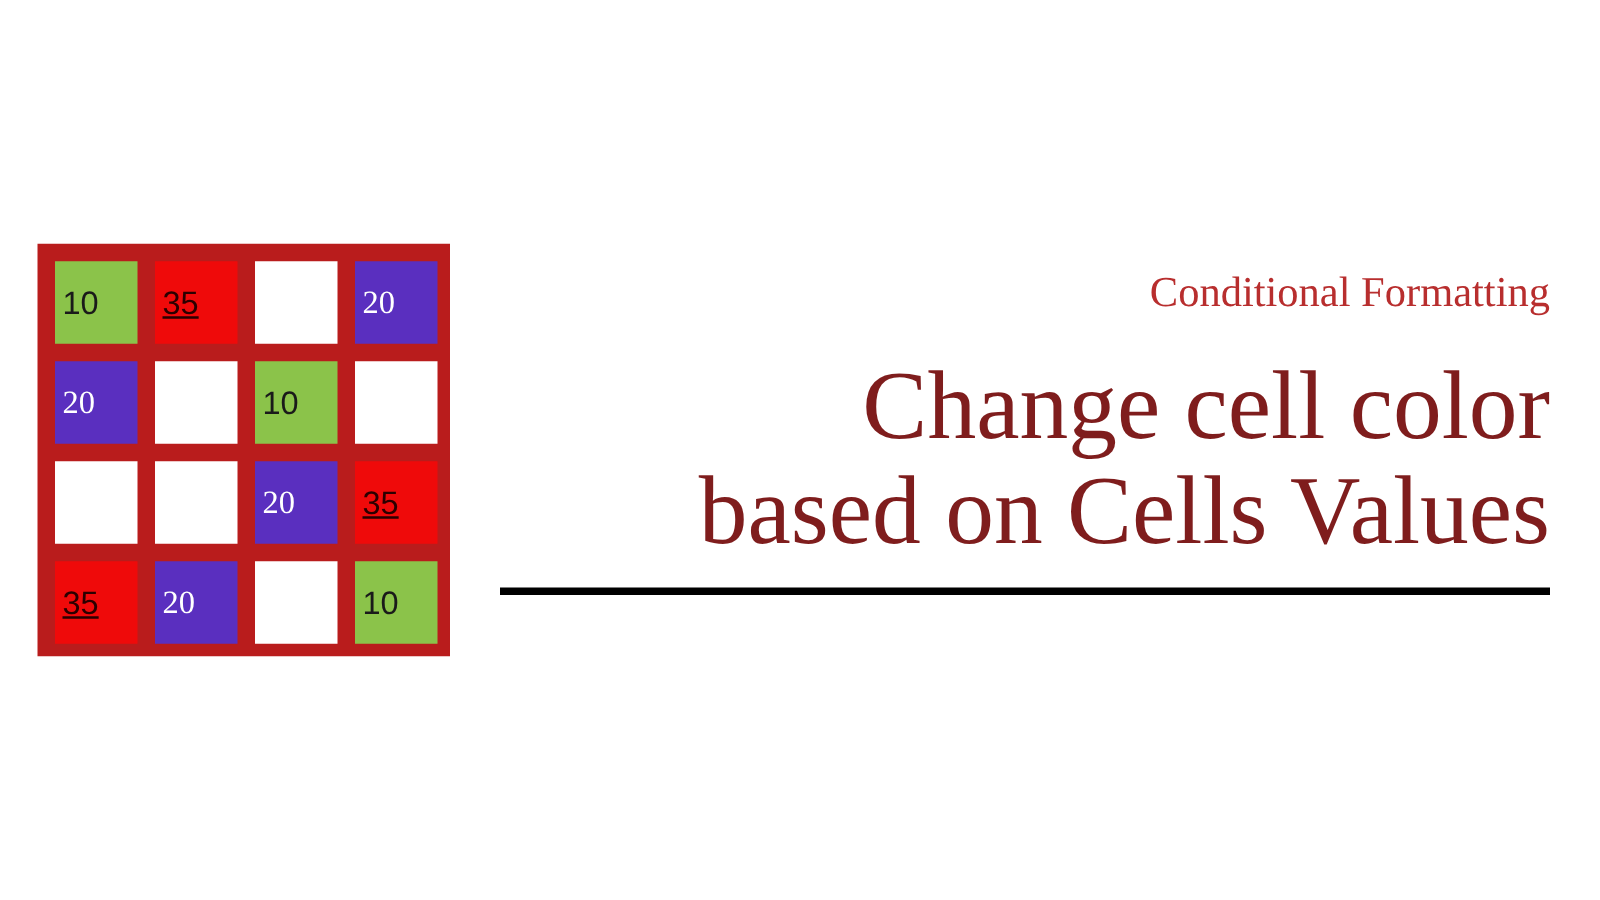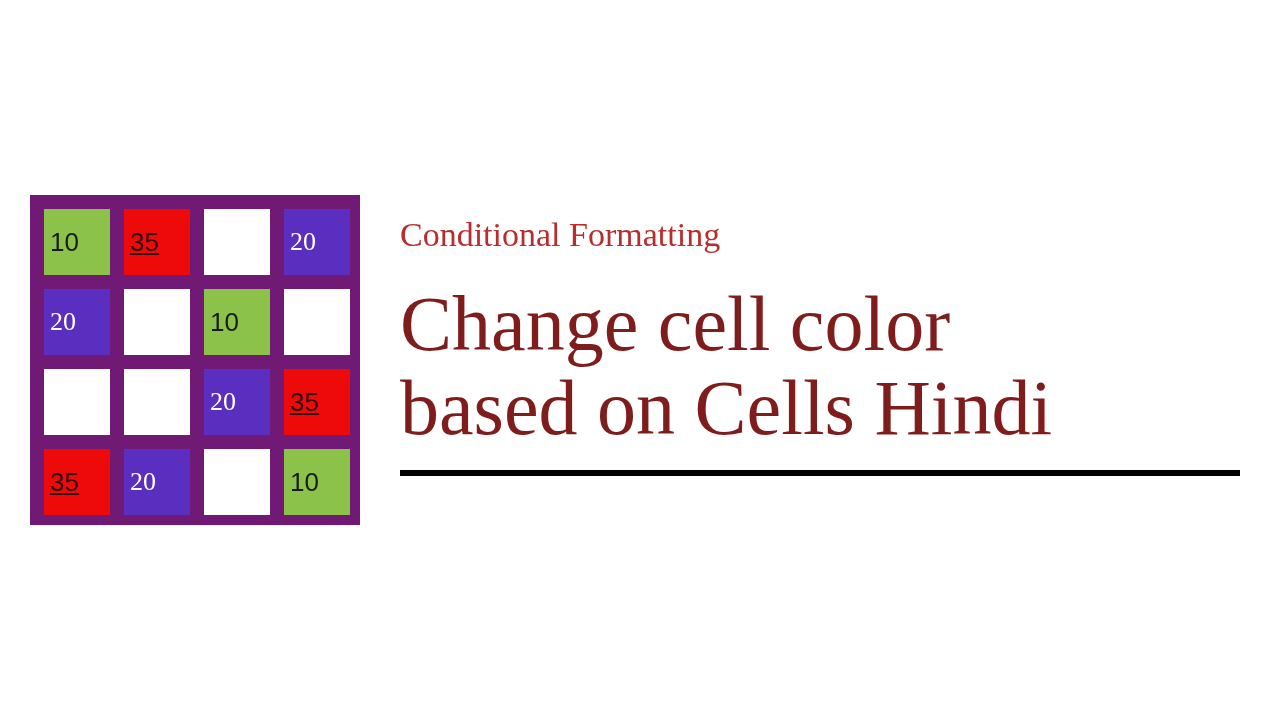--- a/index.html
+++ b/index.html
@@ -15,21 +15,21 @@
     display: flex;
     align-items: center;
     height: 100%;
     padding: 0 30px;
   }
   .grid-wrap {
     flex: 0 0 auto;
     margin-right: 40px;
   }
   .grid {
-    background: #701a75;
+    background: #b91c1c;
     padding: 14px;
     display: grid;
     grid-template-columns: repeat(4, 66px);
     grid-template-rows: repeat(4, 66px);
     gap: 14px;
     width: 330px;
     height: 330px;
   }
   .cell {
     display: flex;
@@ -38,21 +38,21 @@
     font-size: 26px;
     font-family: Arial, Helvetica, sans-serif;
   }
   .cell.green  { background: #8bc34a; color: #1a1a1a; }
   .cell.red    { background: #ef0a0a; color: #2b0000; text-decoration: underline; }
   .cell.white  { background: #ffffff; color: #1a1a1a; }
   .cell.purple { background: #5a2fbf; color: #ffffff; font-family: Liberation Serif, serif; }
 
   .text-block {
     flex: 1 1 auto;
-    text-align: left;
+    text-align: right;
     padding-right: 10px;
   }
   .supertitle {
     color: #b82e2e;
     font-size: 34px;
     font-weight: 400;
     margin-bottom: 28px;
   }
   .title {
     color: #7f1d1d;
@@ -99,18 +99,18 @@
       <div class="cell purple">20</div>
       <div class="cell white"></div>
       <div class="cell green">10</div>
     </div>
   </div>
 
   <div class="text-block">
     <div class="supertitle">Conditional Formatting</div>
     <div class="title">
       <span>Change cell color</span><br>
-      <span>based on Cells Hindi</span>
+      <span>based on Cells Values</span>
     </div>
     <hr class="divider">
   </div>
 
 </div>
 
 </body></html>

